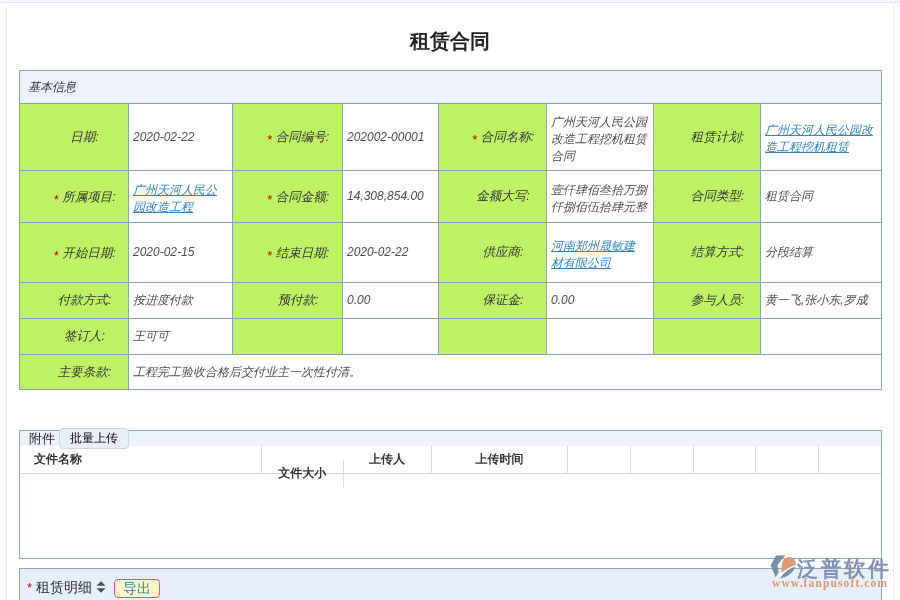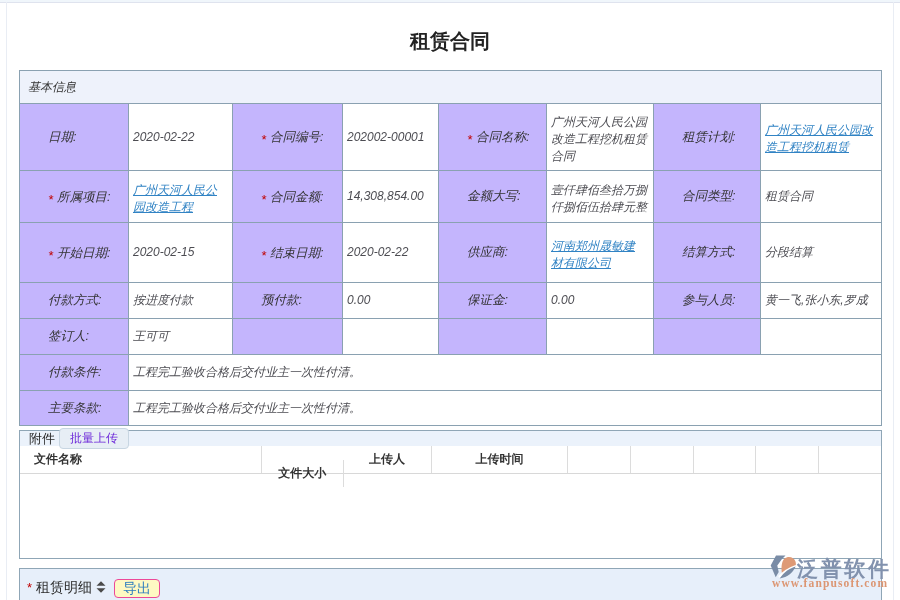--- a/index.html
+++ b/index.html
@@ -4,33 +4,33 @@
 <style>
 * { margin:0; padding:0; box-sizing:border-box; }
 html,body { width:900px; height:600px; background:#fff; font-family:"Liberation Sans",sans-serif; position:relative; overflow:hidden; }
 .topline { position:absolute; left:0; top:0; width:900px; height:3px; background:#f0f6fb; border-bottom:1px solid #dfe3ee; }
 .leftline { position:absolute; left:6px; top:2px; width:1px; height:598px; background:#e9edf4; }
 .rightline { position:absolute; left:893px; top:2px; width:1px; height:598px; background:#e9edf4; }
 h1.title { position:absolute; left:0; top:28px; width:900px; text-align:center; font-size:20px; font-weight:bold; color:#222; }
 table.main { position:absolute; left:19px; top:70px; border-collapse:collapse; table-layout:fixed; width:862px;font-style:italic; }
 table.main td { border:1px solid #8aa1b1; font-size:12px; color:#4c4c52; vertical-align:middle; line-height:17px; }
 table.main td.hdr { background:#eef2fb; color:#333; padding-left:8px; height:33px; }
-table.main td.lbl { background:#c4b5fd; text-align:left; padding-right:7px; color:#333; font-size:12.5px;padding-left:28px; }
+table.main td.lbl { background:#bef264; text-align:center; padding-right:7px; color:#333; font-size:12.5px;padding-left:28px; }
 table.main td.val { background:#fff; text-align:left; padding:2px 3px 2px 4px; }
 .req { color:#c00000; font-size:13px; position:relative; top:3px; padding-right:4px; }
 a.lk { color:#3183c4; text-decoration:underline; }
 .n { font-size:12px; }
 table.main td.ml { padding-top:6px; padding-bottom:2px; }
 .r1 { height:67px; } .r2 { height:52px; } .r3 { height:60px; }
 .r4 { height:36px; } .r5 { height:36px; } .r6 { height:36px; } .r7 { height:35px; }
 
 .attach { position:absolute; left:19px; top:430px; width:863px; height:129px; border:1px solid #8fa6b6; background:#fff; }
 .attach-bar { height:15px; background:#ebf2fb; display:flex; align-items:center; padding-left:9px; }
 .attach-bar .cap { font-size:13px; color:#2b2b2b; }
-.btn-upload { margin-left:4px; height:21px; line-height:19px; padding:0 10px; background:#e7eef5; border:1px solid #c8d6e2; border-radius:4px; color:#6d28d9; font-size:12px; }
+.btn-upload { margin-left:4px; height:21px; line-height:19px; padding:0 10px; background:#e7eef5; border:1px solid #c8d6e2; border-radius:4px; color:#000000; font-size:12px; }
 .ahead { display:flex; height:28px; border-bottom:1px solid #d8d8d8; align-items:center; font-size:12px; font-weight:bold; color:#333; }
 .ahead div { height:100%; display:flex; align-items:center; justify-content:center; border-right:1px solid #dcdcdc; }
 .ahead div.c1 { width:242px; justify-content:flex-start; padding-left:14px; }
 .ahead div.c2 { width:82px;margin-top:28px; } .ahead div.c3 { width:88px; } .ahead div.c4 { width:137px; }
 .ahead div.c5 { width:63px; } .ahead div.c6 { width:63px; } .ahead div.c7 { width:62px; }
 .ahead div.c8 { width:63px; } .ahead div.c9 { width:62px; border-right:none; }
 
 .detail { position:absolute; left:19px; top:568px; width:863px; height:40px; border:1px solid #8fa6b6; background:#e7effa; display:flex; align-items:center; padding-left:7px; }
 .detail .cap { font-size:14px; color:#2b2b2b; }
 .sorticon { display:inline-block; margin-left:3px; position:relative; top:1px; }
@@ -103,24 +103,20 @@
 <tr class="r5">
   <td class="lbl">签订人:</td>
   <td class="val">王可可</td>
   <td class="lbl"></td>
   <td class="val"></td>
   <td class="lbl"></td>
   <td class="val"></td>
   <td class="lbl"></td>
   <td class="val"></td>
 </tr>
-<tr class="r6">
-  <td class="lbl">付款条件:</td>
-  <td class="val" colspan="7">工程完工验收合格后交付业主一次性付清。</td>
-</tr>
 <tr class="r7">
   <td class="lbl">主要条款:</td>
   <td class="val" colspan="7">工程完工验收合格后交付业主一次性付清。</td>
 </tr>
 </tbody>
   </table>
 
 <div class="attach">
   <div class="attach-bar">
       <span class="cap">附件</span>

